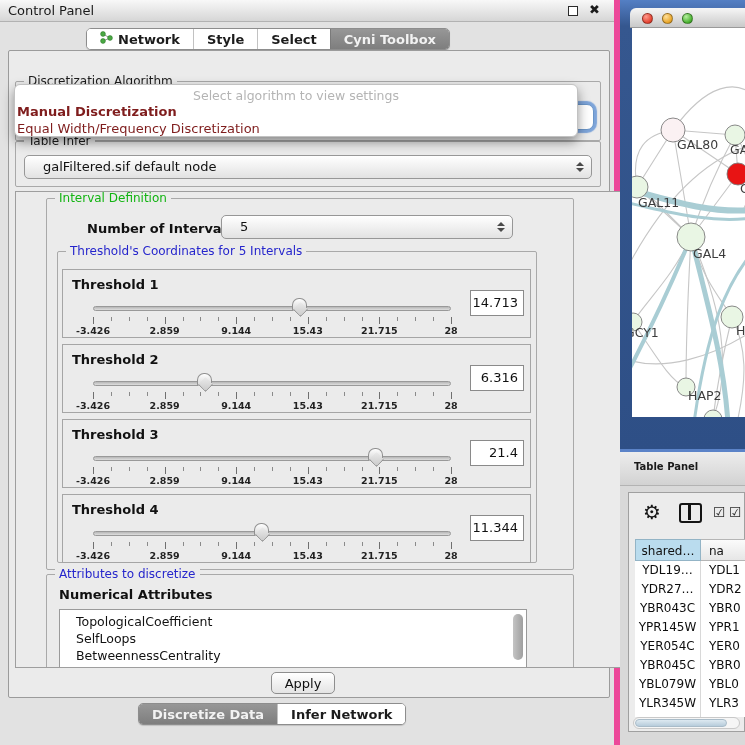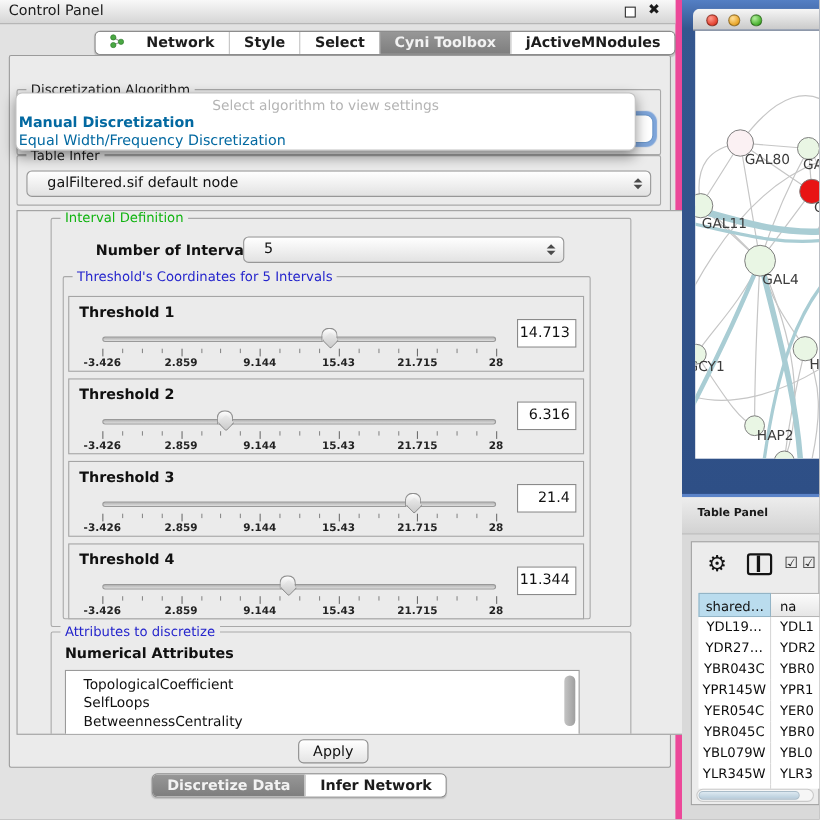--- a/index.html
+++ b/index.html
@@ -12,21 +12,21 @@
   .cp-titlebar { position:absolute; left:0; top:0; width:100%; height:22px;
                  background:linear-gradient(#f8f8f8,#d6d6d6); border-bottom:1px solid #b2b2b2; }
   .cp-title { position:absolute; left:8px; top:3px; font-size:13px; color:#1a1a1a; }
   .float-icon { position:absolute; right:36px; top:6px; width:10px; height:10px; border:1.5px solid #2b2b2b; background:#fff; }
   .close-icon { position:absolute; right:14px; top:2px; font-size:13px; font-weight:bold; color:#1a1a1a; cursor:default; }
 
   .tabstrip { position:absolute; display:flex; height:22px; border:1px solid #8d8d8d; border-radius:5px;
               overflow:hidden; background:#fff; box-shadow:0 1px 1px rgba(0,0,0,.15); }
   .tabstrip.top { left:86px; top:28px; }
   .tabstrip.bottom { left:138px; top:703px; }
-  .seg { display:flex; align-items:center; gap:20px; padding:0 13px; font-size:13px; font-weight:bold;
+  .seg { display:flex; align-items:center; gap:5px; padding:0 13px; font-size:13px; font-weight:bold;
          color:#1c1c1c; background:#fff; border-left:1px solid #c2c2c2; white-space:nowrap; cursor:default; }
   .seg:first-child { border-left:none; }
   .seg.selected { background:linear-gradient(#979797,#7e7e7e); color:#f2f2f2; border-left-color:#7a7a7a; }
 
   .content { position:absolute; left:8px; top:50px; width:602px; height:648px;
              border:1px solid #9b9b9b; border-radius:2px; background:#ebebeb; }
 
   .group { position:absolute; border:1px solid #a9a9a9; border-radius:2px; background:transparent; }
   .gtitle { position:absolute; top:-8px; left:8px; background:#ebebeb; padding:0 4px; font-size:12px; color:#1c1c1c; white-space:nowrap; }
   .gtitle.green { color:#12b412; }
@@ -82,21 +82,21 @@
   .attr-item:first-child { padding-top:3px; }
   .attr-sb { position:absolute; right:3px; top:4px; width:10px; height:46px; background:linear-gradient(90deg,#c4c4c4,#9f9f9f); border-radius:5px; }
 
   .apply-btn { position:absolute; left:262px; top:621px; width:64px; height:22px; font-family:"DejaVu Sans",sans-serif;
                font-size:13px; color:#111; background:linear-gradient(#ffffff,#e4e4e4); border:1px solid #8e8e8e; border-radius:5px; }
 
   
   .popup { position:absolute; left:14px; top:84px; width:564px; height:53px; background:#fff; z-index:40;
            border:1px solid #c2c2c2; border-radius:6px; box-shadow:0 5px 12px rgba(0,0,0,.42); overflow:hidden; }
   .popup-hint { text-align:center; font-size:12.5px; color:#b4b4b4; line-height:17px; margin-top:2px; }
-  .popup-item { font-size:13px; line-height:16.5px; padding-left:2px; color:#0369a1; white-space:nowrap; }
+  .popup-item { font-size:13px; line-height:16.5px; padding-left:2px; color:#7f1d1d; white-space:nowrap; }
   .popup-item.first { font-weight:bold; }
 
   
   .desktop { position:absolute; left:620px; top:0; width:125px; height:745px; background:#d6d6d6; }
   .net-frame { position:absolute; left:0; top:0; width:125px; height:450px;
                background:linear-gradient(180deg,#547fc4 0px,#35578f 26px,#2e4f86 100%); }
   .net-titlebar { position:absolute; left:10px; top:8px; width:115px; height:20px;
                   background:linear-gradient(#f6f6f6,#c9c9c9); border-top-left-radius:6px; border-bottom:1px solid #9a9a9a; }
   .light { position:absolute; top:4.5px; width:11px; height:11px; border-radius:50%; border:0.5px solid rgba(0,0,0,.35); }
   .light.red    { left:12px; background:radial-gradient(circle at 35% 30%, #ff9a8d, #e3412f 70%); }
@@ -152,23 +152,20 @@
           <span>Network</span>
         </div>
         <div class="seg">
           <span>Style</span>
         </div>
         <div class="seg">
           <span>Select</span>
         </div>
         <div class="seg selected">
           <span>Cyni Toolbox</span>
-        </div>
-        <div class="seg">
-          <span>jActiveMNodules</span>
         </div>
       </div>
 
     <div class="content">
 
       <div class="group alg-group">
         <span class="gtitle">Discretization Algorithm</span>
         <div class="focus-combo"></div>
       </div>
 

